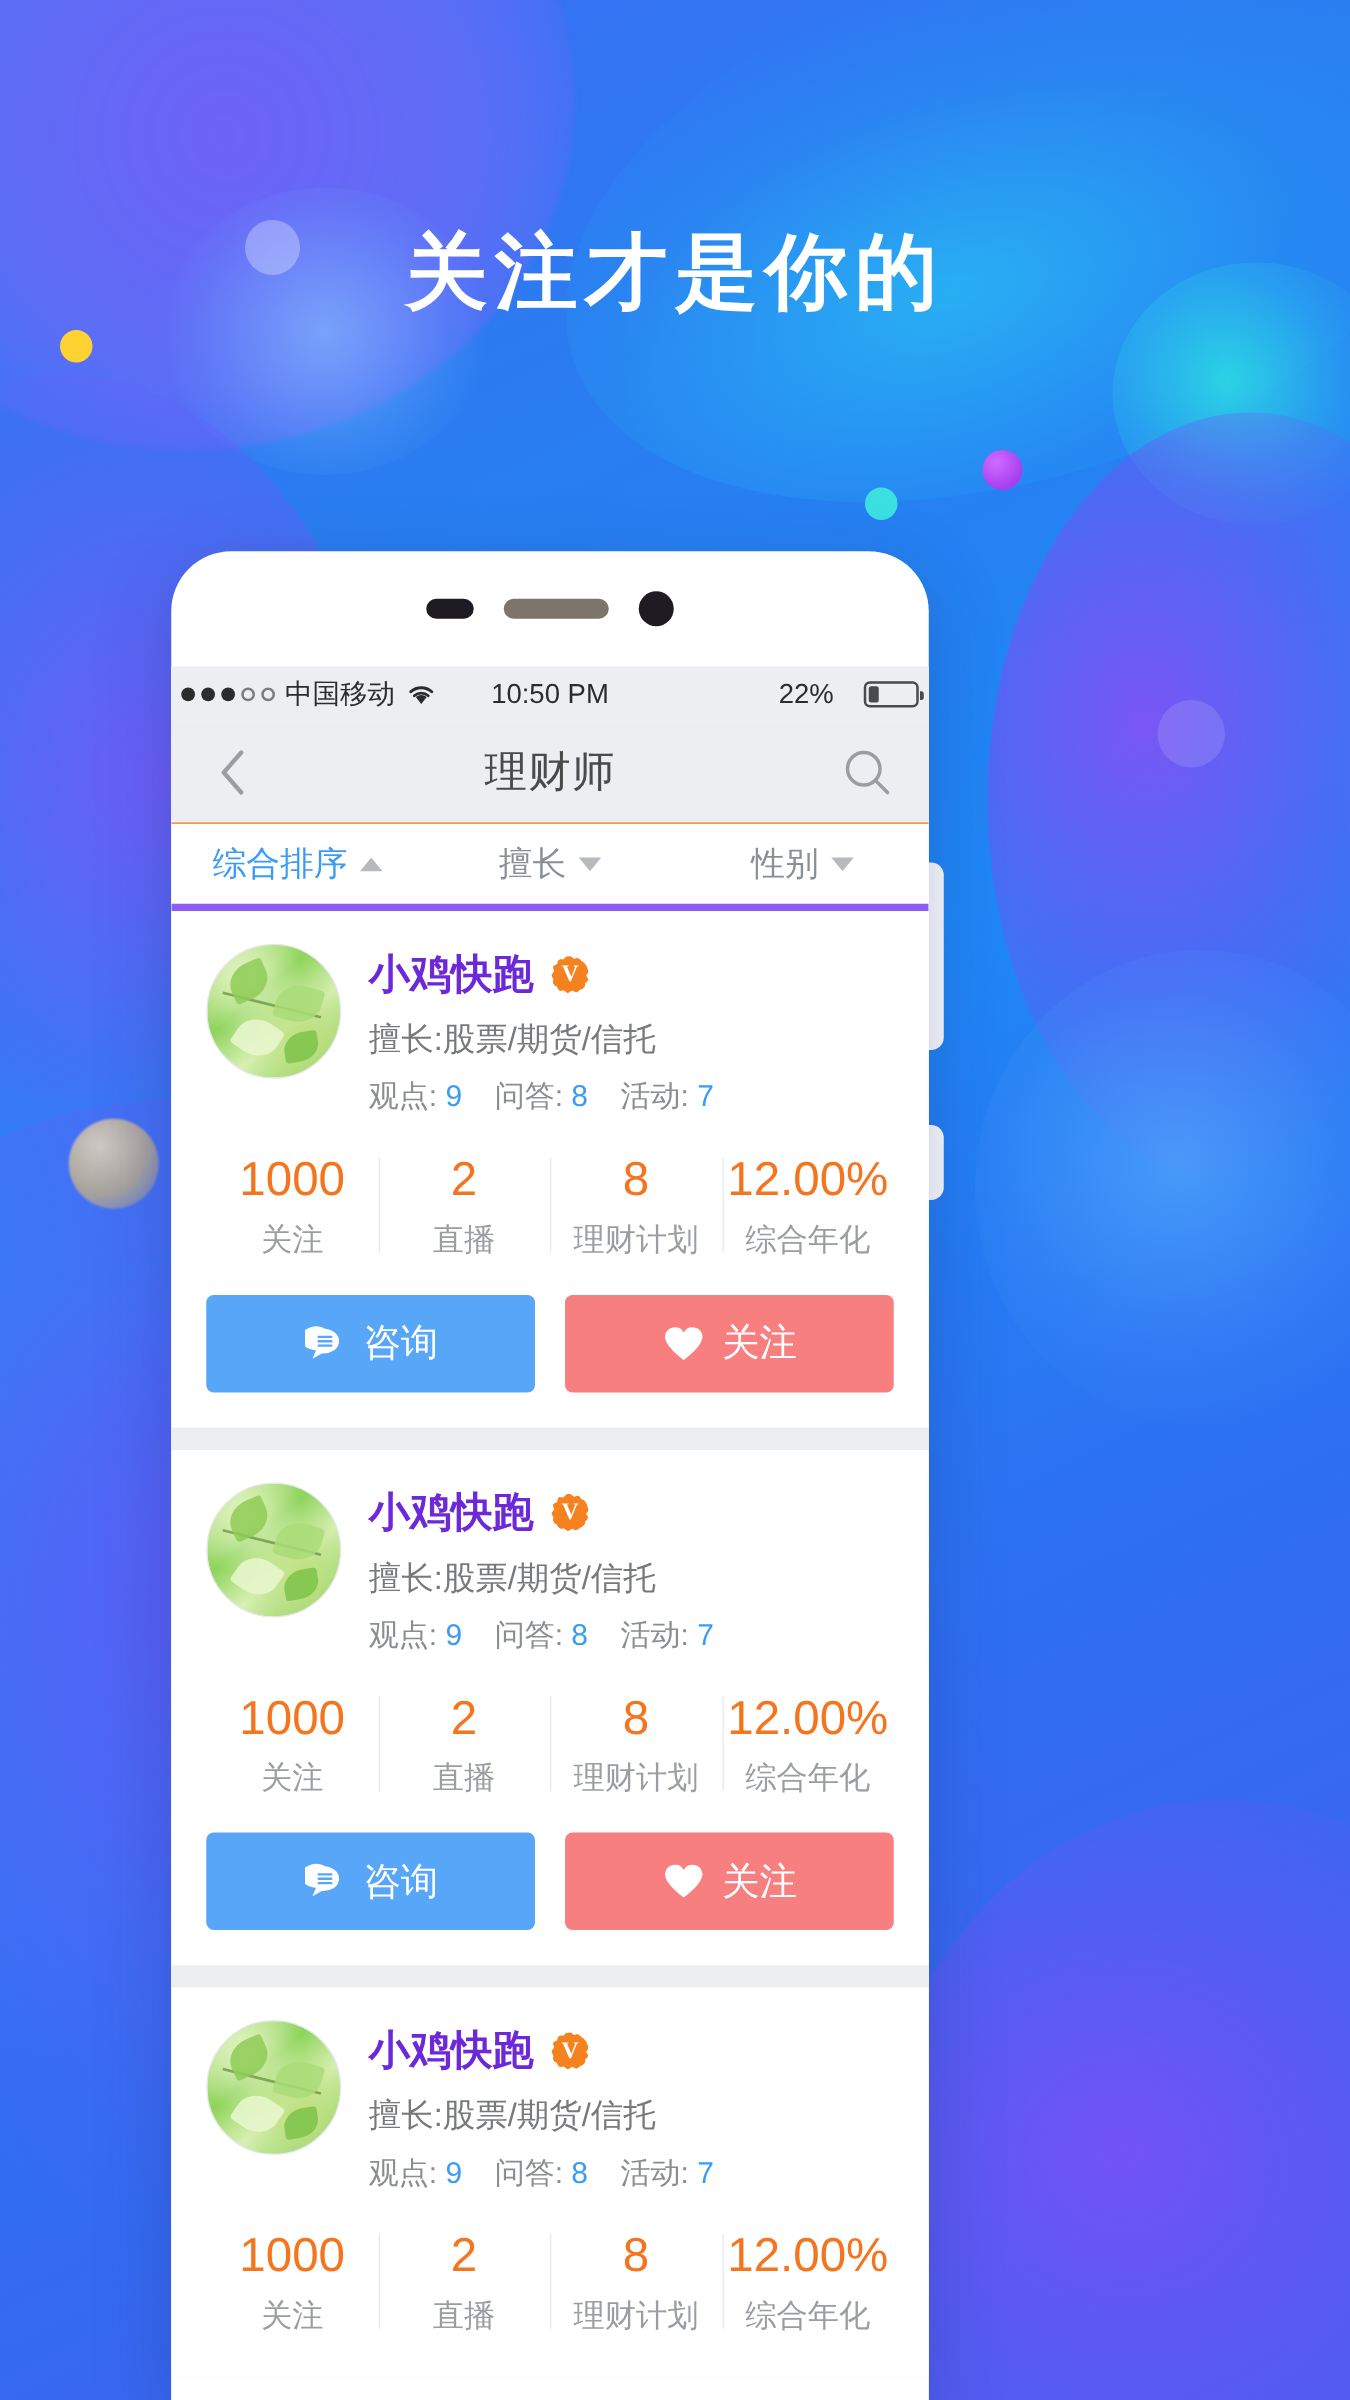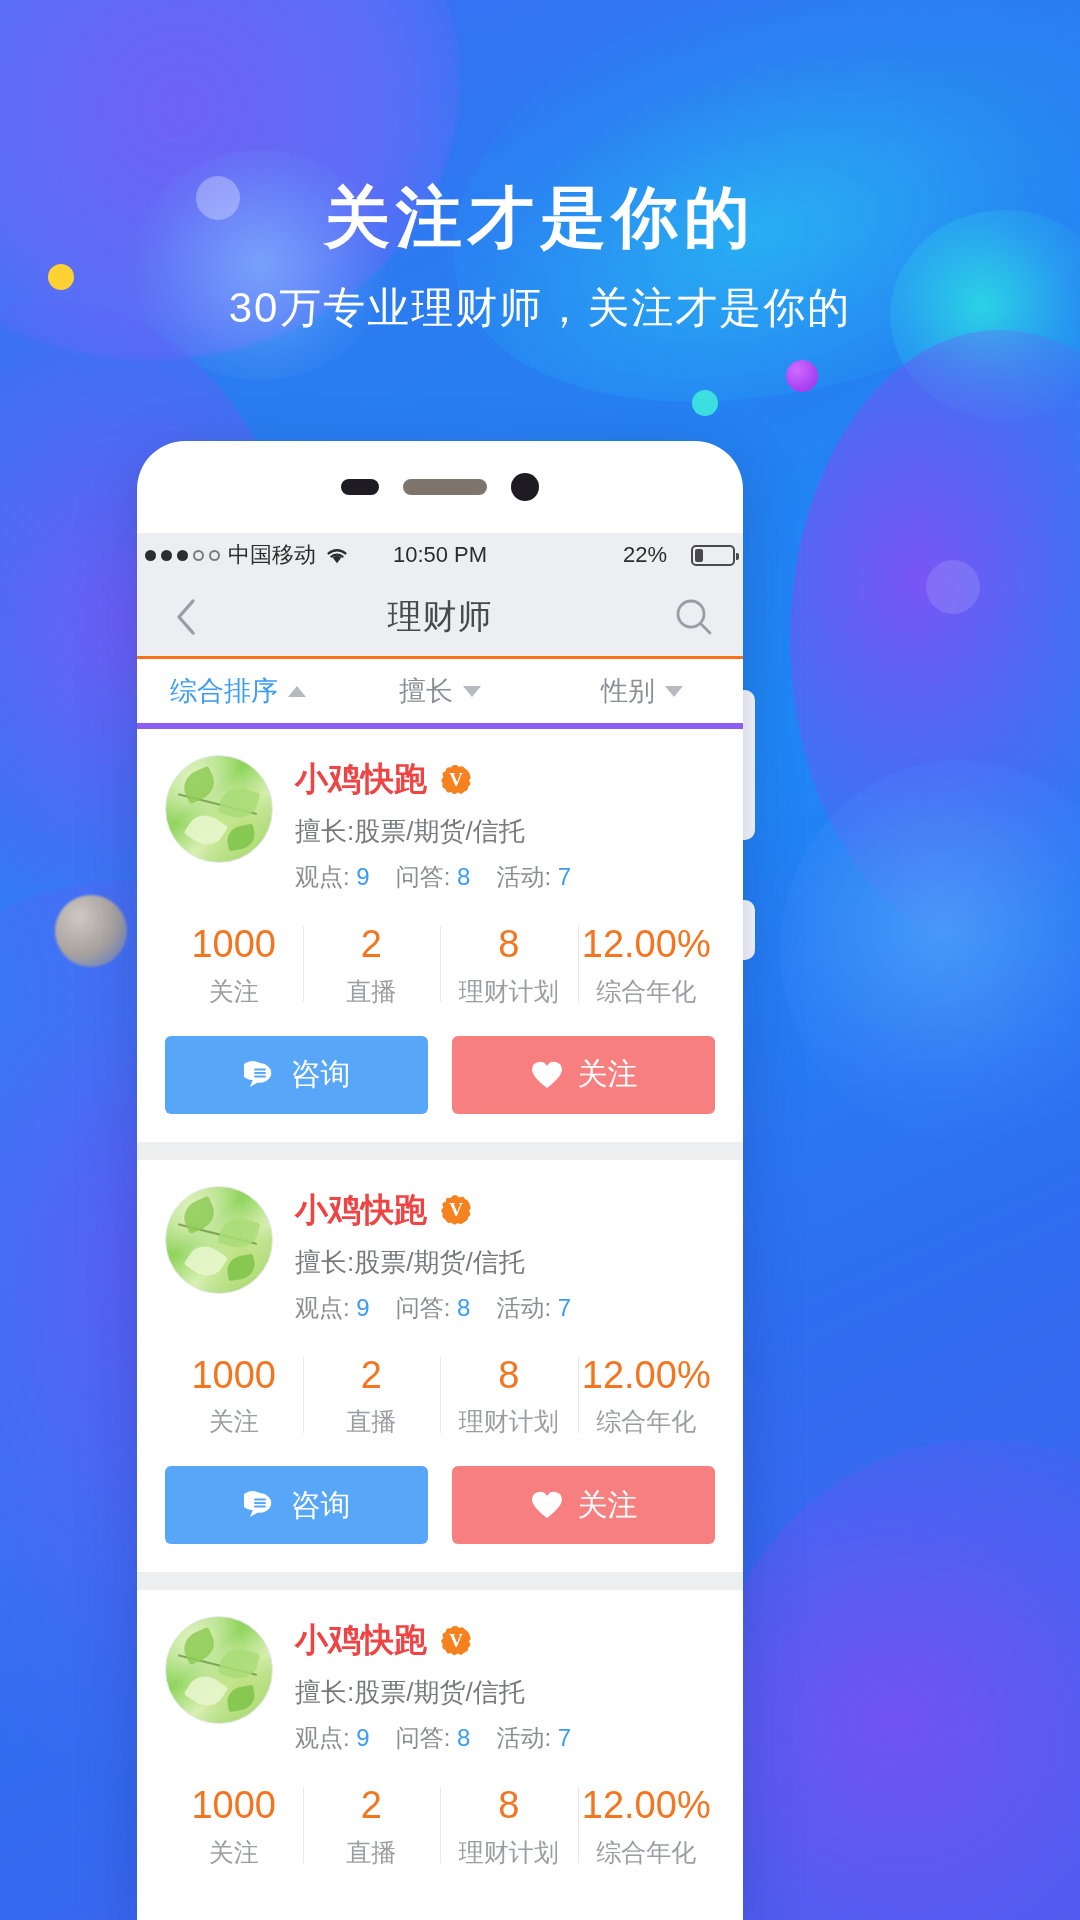--- a/index.html
+++ b/index.html
@@ -119,21 +119,21 @@
   }
   .batt::after {
     content: ""; position: absolute; right: -6px; top: 6px; width: 3px; height: 7px;
     background: #4a4a4a; border-radius: 0 2px 2px 0;
   }
   .batt-fill { height: 100%; background: #4a4a4a; border-radius: 2px; }
 
   
   .navbar {
     height: 82px; background: #eceef2; display: flex; align-items: center;
-    padding: 0 26px; position: relative; border-bottom: 3px solid #f97316;
+    padding: 0 26px; position: relative; border-bottom: 1px solid #f97316;
   }
   .nav-back { width: 46px; height: 46px; display: flex; align-items: center; justify-content: center; }
   .nav-title {
     position: absolute; left: 0; right: 0; text-align: center;
     font-size: 34px; color: #4a4a4a; letter-spacing: 1px; pointer-events: none;
   }
   .nav-search { margin-left: auto; width: 46px; height: 46px; display: flex; align-items: center; justify-content: center; z-index: 2; }
 
   
   .filters {
@@ -162,21 +162,21 @@
   }
   .avatar .leaf { position: absolute; background: #8ecb55; opacity: .85; border-radius: 60% 10% 60% 10%; }
   .avatar .l1 { left: 16%; top: 14%; width: 30%; height: 26%; transform: rotate(-24deg); }
   .avatar .l2 { left: 52%; top: 30%; width: 34%; height: 28%; transform: rotate(16deg); background:#a9dc78; }
   .avatar .l3 { left: 22%; top: 56%; width: 32%; height: 28%; transform: rotate(34deg); background:#e9f7cf; }
   .avatar .l4 { left: 58%; top: 66%; width: 26%; height: 22%; transform: rotate(-10deg); background:#7cc34a; }
   .avatar .stem { position: absolute; left: 10%; top: 44%; width: 76%; height: 2px; background: #5f8b38; transform: rotate(14deg); opacity:.7; }
 
   .who { flex: 1; min-width: 0; padding-top: 2px; }
   .name-row { display: flex; align-items: center; gap: 14px; }
-  .uname { font-size: 33px; color: #ef4444; font-weight: bold; }
+  .uname { font-size: 33px; color: #6d28d9; font-weight: bold; }
   .vbadge {
     width: 30px; height: 30px; background: #f5821f; color: #fff; font-size: 19px; font-weight: bold;
     display: flex; align-items: center; justify-content: center; border-radius: 50%;
     font-family: "Liberation Serif", serif;
     clip-path: polygon(50% 0%,61% 8%,74% 4%,81% 15%,95% 17%,96% 31%,100% 43%,93% 53%,100% 65%,90% 74%,92% 88%,78% 90%,68% 99%,56% 93%,44% 100%,33% 92%,20% 95%,15% 82%,2% 77%,6% 64%,0% 52%,8% 41%,3% 28%,16% 22%,18% 8%,32% 10%,41% 1%)
   }
   .skill { margin-top: 12px; font-size: 26px; color: #77797c; }
   .metrics { margin-top: 12px; font-size: 24px; color: #8a8d91; display: flex; gap: 26px; }
   .metrics b { color: #3b9cf5; font-weight: normal; }
 
@@ -213,21 +213,20 @@
   <div class="blob b-grey-ball"></div>
   <div class="dot d-yellow"></div>
   <div class="dot d-magenta"></div>
   <div class="dot d-cyan-sm"></div>
   <div class="dot d-white-tl"></div>
   <div class="dot d-white-r"></div>
 </div>
 
 <div class="headline">
   <h1>关注才是你的</h1>
-  <h2>30万专业理财师，关注才是你的</h2>
 </div>
 
 <div class="peek peek1"></div>
 <div class="peek peek2"></div>
 
 <div class="phone">
 
   <div class="bezel-top">
     <div class="sensor"></div>
     <div class="speaker"></div>

